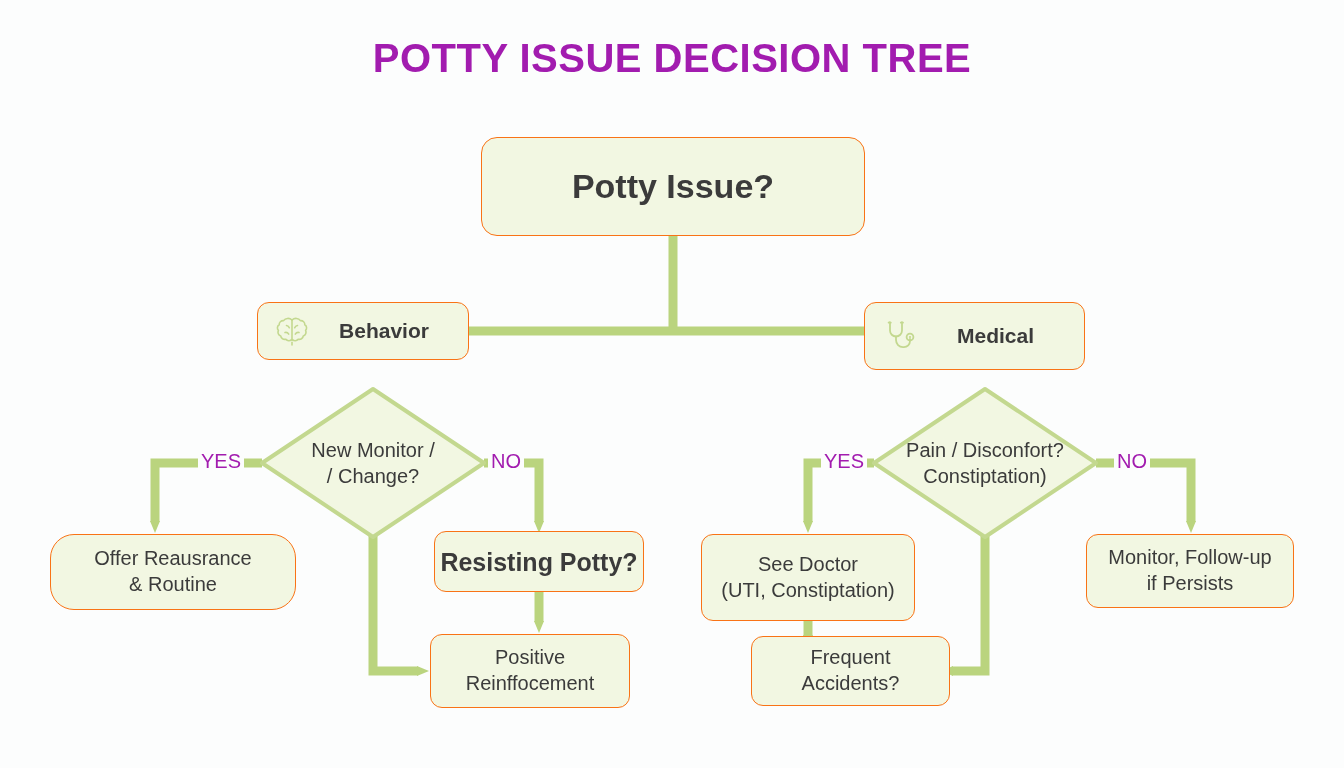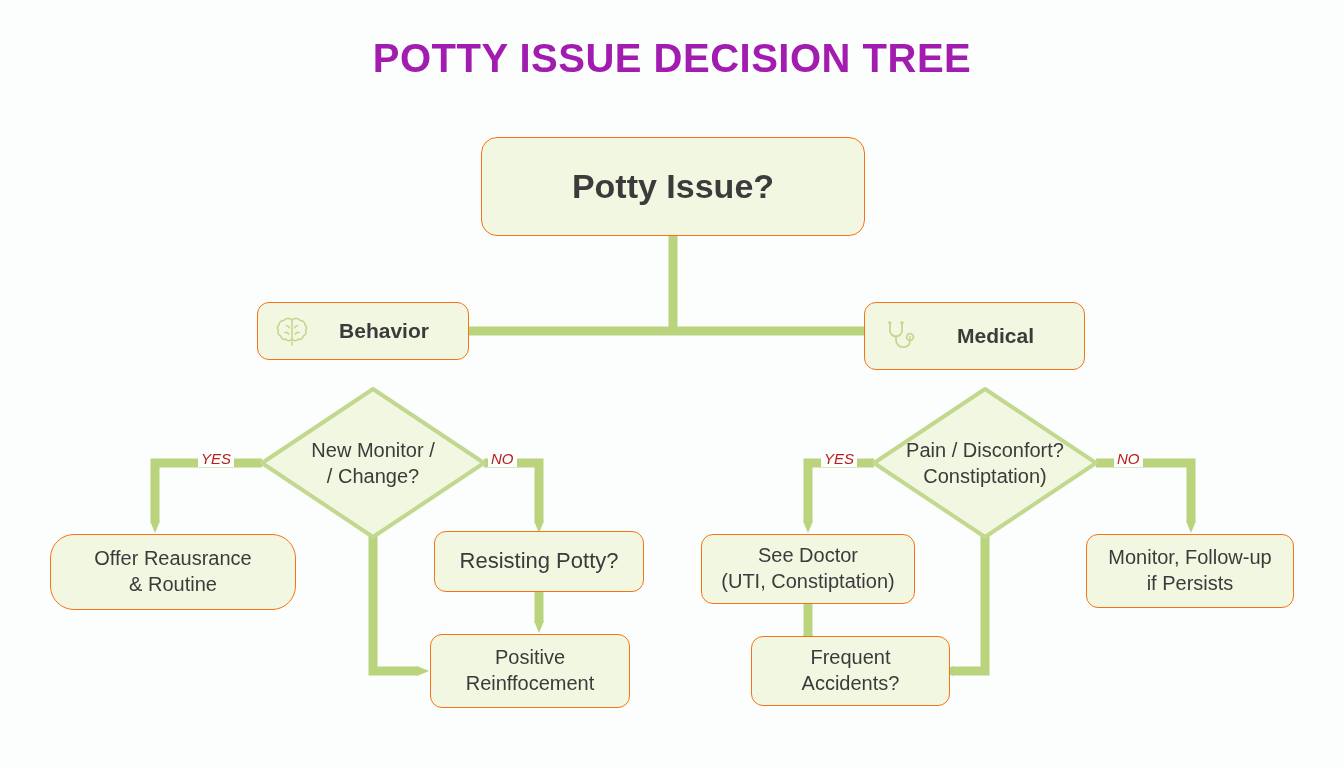--- a/index.html
+++ b/index.html
@@ -87,22 +87,22 @@
   .node.branch .label {
     flex: 1;
     text-align: center;
     padding-right: 12px;
   }
   .node.leaf {
     font-size: 20px;
     font-weight: normal;
   }
   .node.leaf.strong {
-    font-size: 22px;
-    font-weight: normal;
+    font-size: 25px;
+    font-weight: bold;
   }
 
   .icon {
     width: 40px;
     height: 40px;
     flex: 0 0 40px;
     display: block;
   }
 
   
@@ -124,27 +124,26 @@
     color: #3b3b3b;
     text-align: center;
     line-height: 1.3;
     white-space: pre-line;
     pointer-events: none;
   }
 
   
   .edge-label {
     position: absolute;
-    font-size: 15px;
-    color: #b91c1c;
+    font-size: 20px;
+    color: #a21caf;
     background: #fcfdfd;
     padding: 0 3px;
     z-index: 3;
     white-space: nowrap;
-    font-style: italic;
   }
 </style>
 </head>
 <body>
 
 <div id="canvas">
 
   <div class="title">POTTY ISSUE DECISION TREE</div>
 
   <svg id="edges" viewBox="0 0 1344 768" width="1344" height="768">
@@ -243,21 +242,21 @@
 
     <div class="node leaf strong" style="left:434px; top:531px; width:210px; height:61px;">
       <span class="label">Resisting Potty?</span>
     </div>
 
     <div class="node leaf" style="left:430px; top:634px; width:200px; height:74px;">
       <span class="label">Positive
 Reinffocement</span>
     </div>
 
-    <div class="node leaf" style="left:701px; top:534px; width:214px; height:70px;">
+    <div class="node leaf" style="left:701px; top:534px; width:214px; height:87px;">
       <span class="label">See Doctor
 (UTI, Constiptation)</span>
     </div>
 
     <div class="node leaf" style="left:751px; top:636px; width:199px; height:70px;">
       <span class="label">Frequent
 Accidents?</span>
     </div>
 
     <div class="node leaf" style="left:1086px; top:534px; width:208px; height:74px;">

